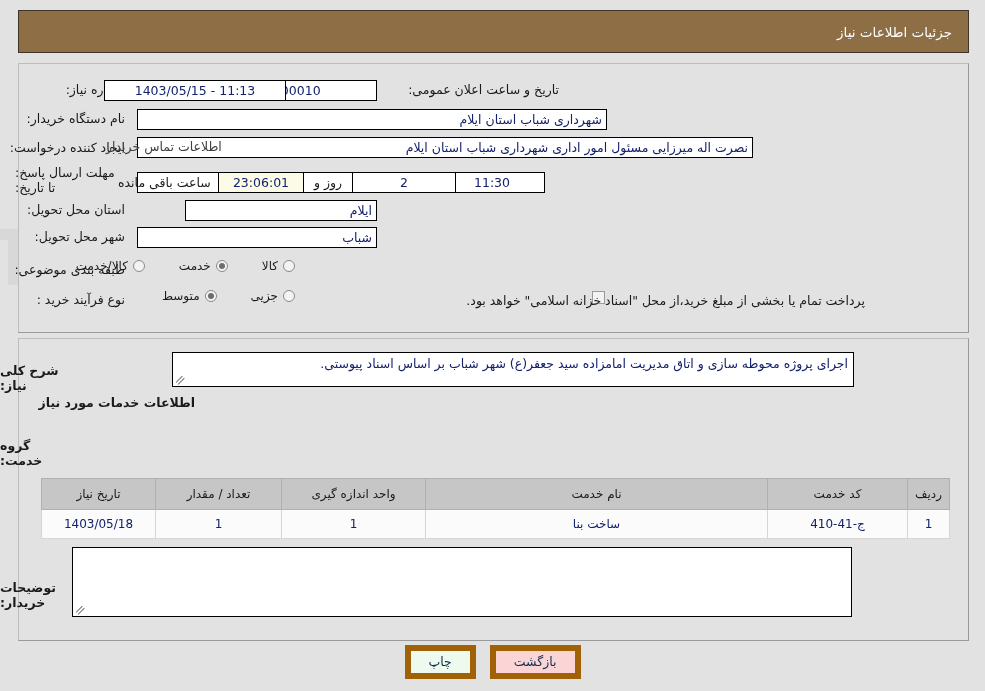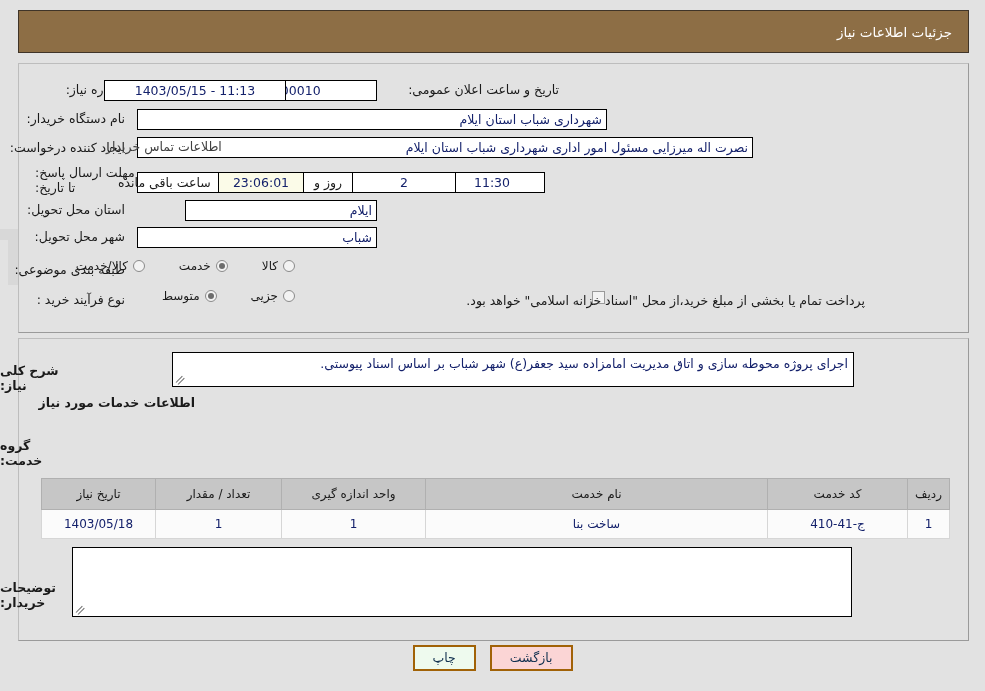--- a/index.html
+++ b/index.html
@@ -160,21 +160,21 @@
     height:26px;text-align:center;
   }
 
   
   .btns{
     position:absolute;left:0;top:645px;width:985px;
     display:flex;align-items:center;justify-content:center;gap:14px;
     z-index:4;
   }
   .btn{
-    border:2px solid #a16207;
+    border:6px solid #a16207;
     font-family:"DejaVu Sans","Liberation Sans",sans-serif;
     font-size:12.5px;
     padding:3px 18px;
     cursor:pointer;
     line-height:16px;
   }
   .btn-print{background:#eefaee;color:#11304f;}
   .btn-back{background:#fbd5d5;color:#11304f;}
 </style>
 </head>
@@ -218,21 +218,21 @@
     <span class="lbl">نام دستگاه خریدار:</span>
   </div>
   <div class="inp right" style="position:absolute;right:378px;top:109px;width:470px;z-index:3;">شهرداری شباب استان ایلام</div>
 
   <div class="row" style="right:860px;top:140px;">
     <span class="lbl">ایجاد کننده درخواست:</span>
   </div>
   <div class="inp right" style="position:absolute;right:232px;top:137px;width:616px;z-index:3;">نصرت اله میرزایی مسئول امور اداری شهرداری شباب استان ایلام</div>
   <a class="link" style="position:absolute;left:106px;top:139px;z-index:4;">اطلاعات تماس خریدار</a>
 
-  <div style="position:absolute;right:840px;top:165px;width:110px;text-align:left;z-index:3;">
+  <div style="position:absolute;right:860px;top:165px;width:110px;text-align:left;z-index:3;">
     <span class="lbl2">مهلت ارسال پاسخ: تا تاریخ:</span>
   </div>
   <div class="inp center" style="position:absolute;right:608px;top:172px;width:240px;z-index:3;">1403/05/18</div>
   <span class="lbl" style="position:absolute;right:558px;top:175px;z-index:3;">ساعت</span>
   <div class="inp center" style="position:absolute;right:440px;top:172px;width:106px;z-index:3;">11:30</div>
   <div class="inp center" style="position:absolute;left:352px;top:172px;width:104px;z-index:3;">2</div>
   <span class="lbl" style="position:absolute;left:314px;top:175px;z-index:3;">روز و</span>
   <div class="inp timer" style="position:absolute;left:218px;top:172px;width:86px;z-index:3;">23:06:01</div>
   <span class="lbl" style="position:absolute;left:118px;top:175px;z-index:3;">ساعت باقی مانده</span>
 

